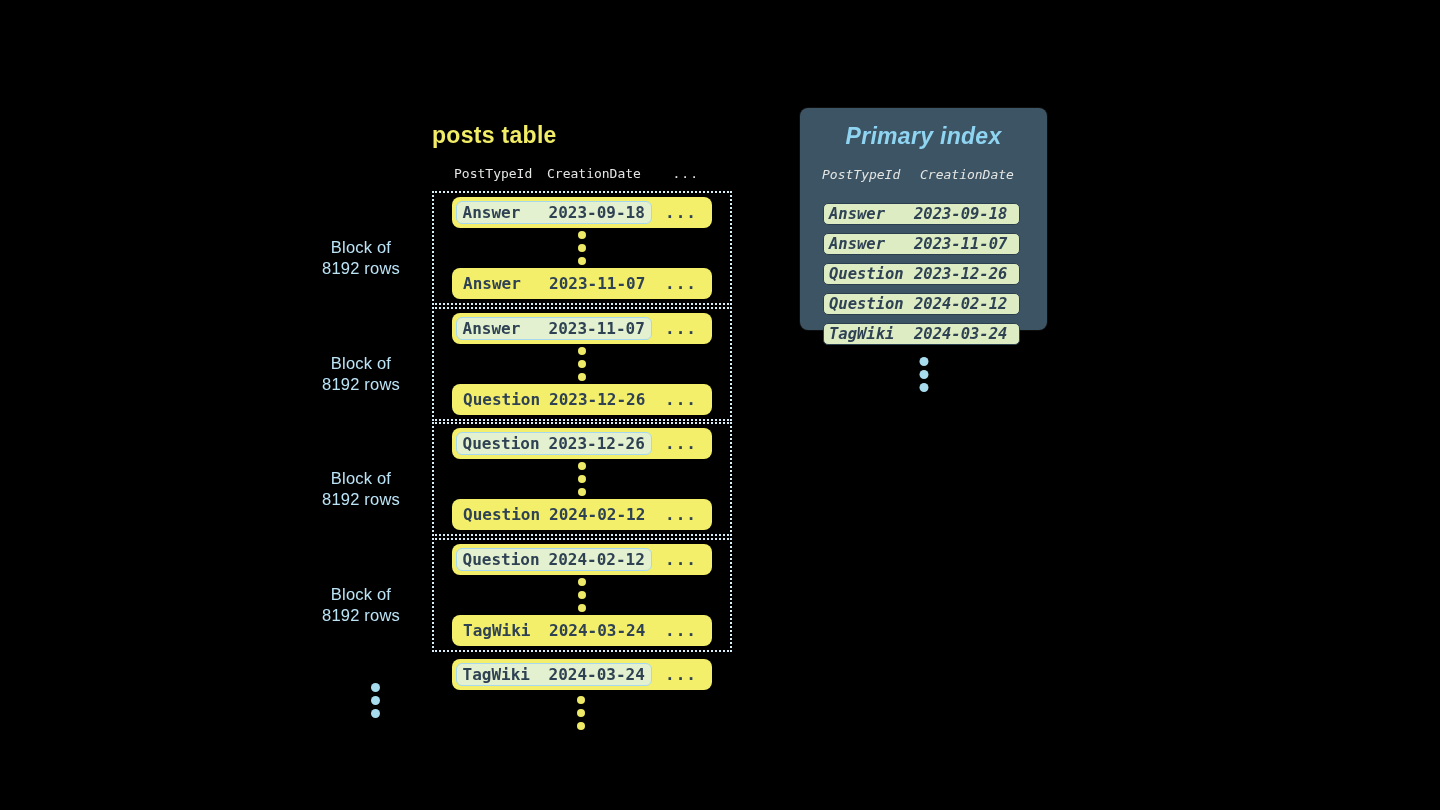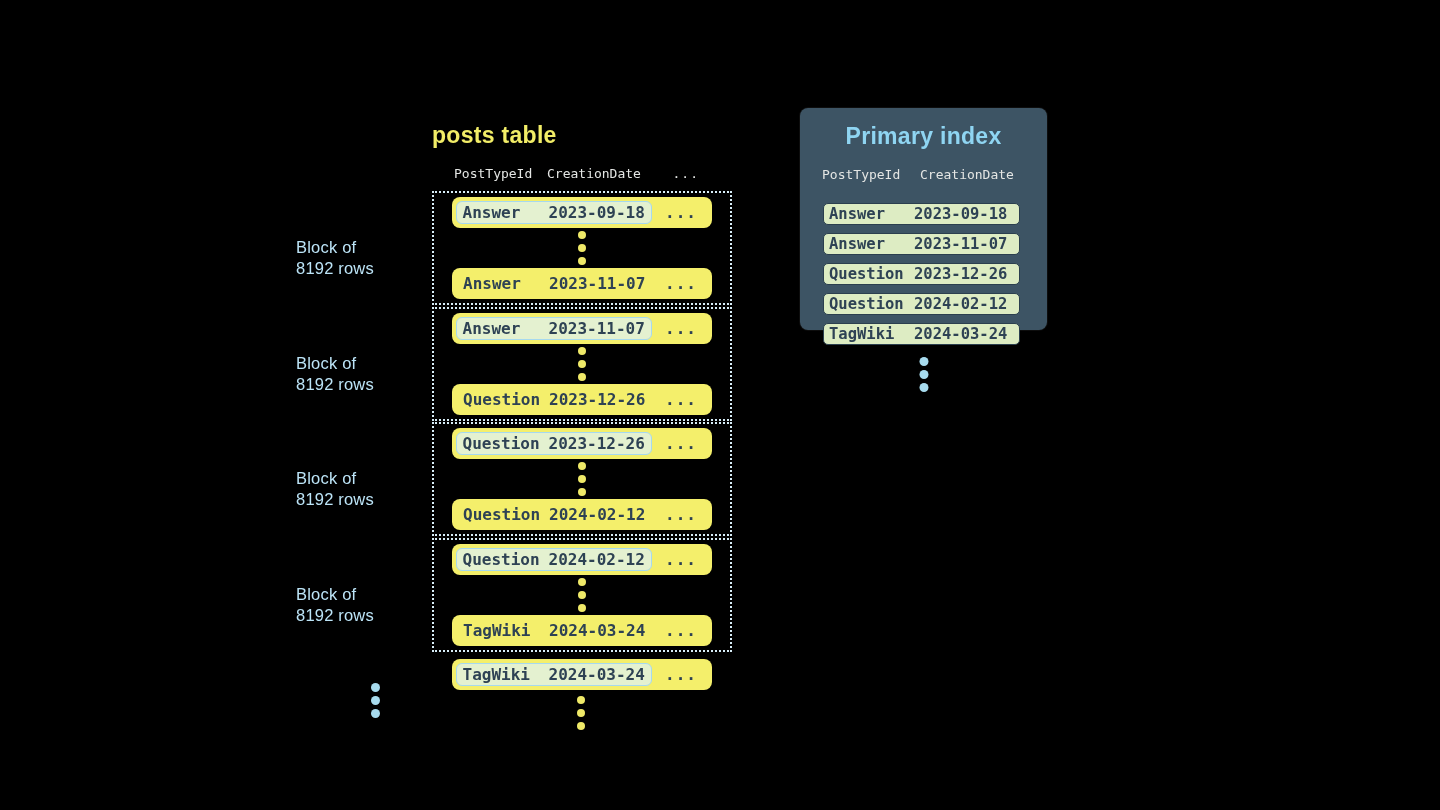--- a/index.html
+++ b/index.html
@@ -42,30 +42,30 @@
   .pair .ptype{width:86px;}
   .pair.hl{background:var(--highlight-fill);border:1.5px solid var(--highlight-border);
     border-radius:6px;padding:1px 6px;margin-left:-7.5px;}
   .trow .more{margin-left:auto;letter-spacing:1px;}
 
   .vdots{display:flex;flex-direction:column;gap:5px;align-self:center;}
   .dot{width:8px;height:8px;border-radius:50%;display:block;}
   .vdots.yellow .dot{background:#efe968;}
   .vdots.blue .dot{background:var(--accent-blue-dots);width:9px;height:9px;gap:4px;}
 
-  .block-label{position:absolute;left:296px;width:130px;color:var(--label-blue);
+  .block-label{position:absolute;left:296px;width:130px;text-align:center;color:var(--label-blue);
     font-size:16.5px;line-height:21px;letter-spacing:.2px;}
 
   .overflow-row{position:absolute;left:452px;top:659px;width:260px;}
   .table-bottom-dots{position:absolute;left:577px;top:696px;}
   .labels-bottom-dots{position:absolute;left:371px;top:683px;gap:4px;}
 
   
   .panel{position:absolute;left:800px;top:108px;width:247px;height:222px;border-radius:8px;
-    background:var(--panel-background);box-shadow:0 0 0 1px rgba(255,255,255,0.05),0 3px 14px rgba(0,0,0,0.6);}
+    background:var(--panel-background);box-shadow:0 0 0 1px rgba(255,255,255,0.05),0 3px 14px rgba(0,0,0,0.6);font-style:italic;}
   .panel-title{margin-top:15px;text-align:center;color:var(--title-blue);font-size:23px;font-weight:600;letter-spacing:.3px;}
   .panel-headers{position:absolute;top:59px;left:0;width:100%;display:flex;padding-left:22px;
     font-family:"DejaVu Sans Mono",monospace;font-size:13px;color:var(--header-text);}
   .panel-headers .h-ptype{width:98px;}
   .irows{position:absolute;top:95px;left:23px;}
   .irow{width:197px;height:22px;margin-bottom:8px;background:var(--index-row-fill);
     border:1.5px solid var(--index-row-border);border-radius:5px;display:flex;align-items:center;padding:0 5px;
     font-family:"DejaVu Sans Mono",monospace;font-weight:700;font-size:15.5px;color:var(--row-text);}
   .irow .i-ptype{width:85px;}
   .panel-dots{position:absolute;top:249px;left:50%;transform:translateX(-50%);gap:4px;}

